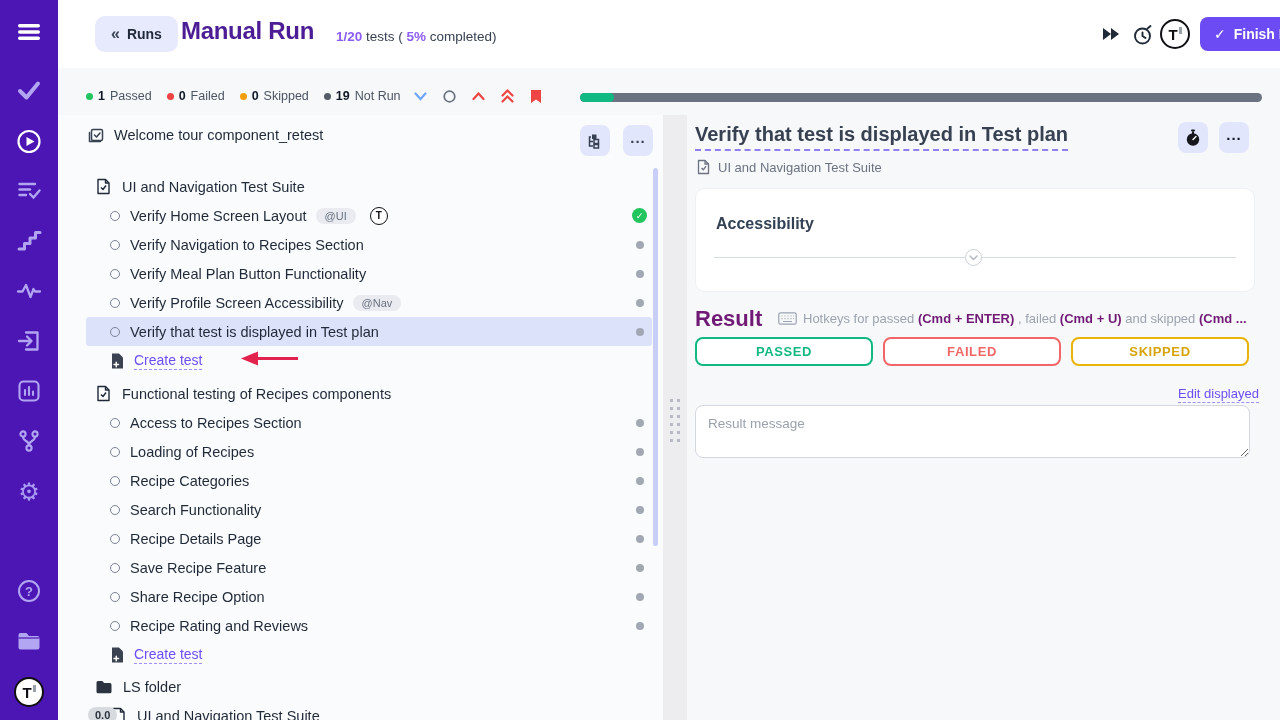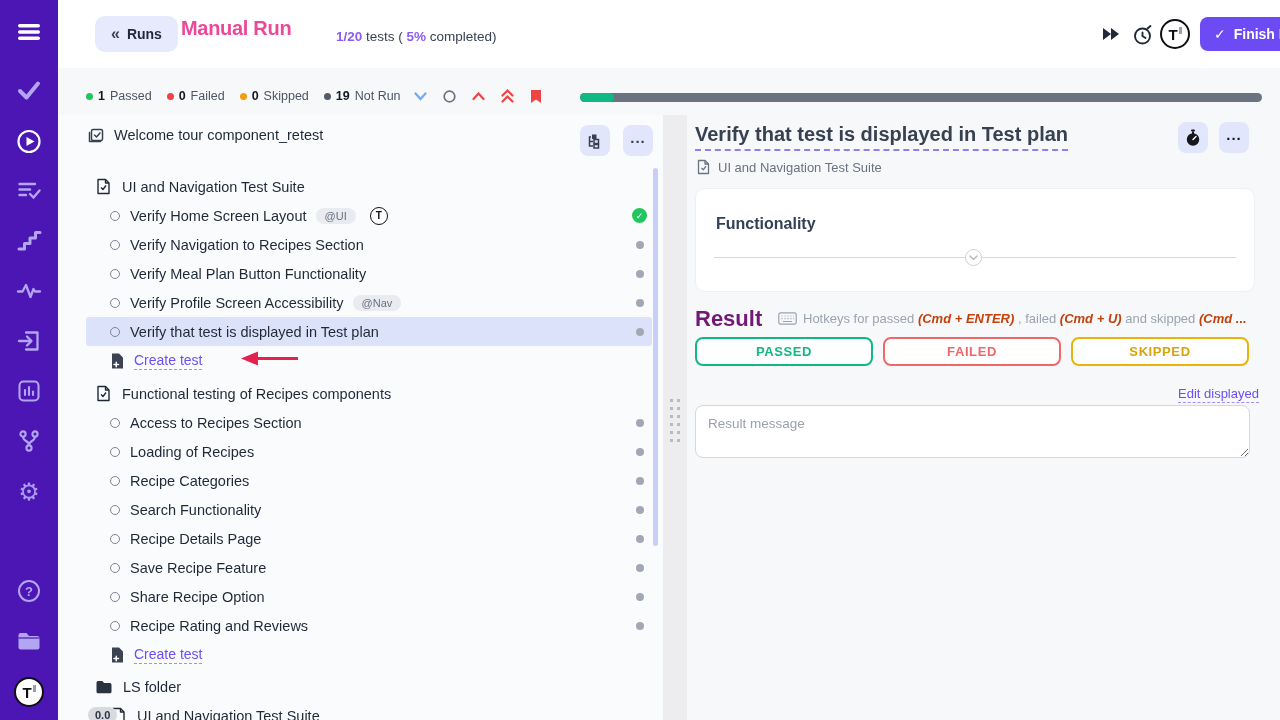--- a/index.html
+++ b/index.html
@@ -13,21 +13,21 @@
   .si.active { color:#ffffff; }
   .gear-glyph { font-size:24px; line-height:1; color:#a99bf0; }
   .help-ring { width:22px; height:22px; border:2px solid currentColor; border-radius:50%; display:flex; align-items:center; justify-content:center; font-size:13px; font-weight:bold; }
   .rail-logo { position:absolute; left:14px; top:677px; width:30px; height:30px; background:#fff; border:2.5px solid #101014; border-radius:50%; display:flex; align-items:center; justify-content:center; font-weight:bold; font-size:15px; color:#101014; }
   .rail-logo .notch { display:inline-block; width:3px; height:7px; background:#9aa0a8; margin-left:1px; transform:translateY(-4px); }
 
   
   .topbar { position:absolute; left:58px; top:0; right:0; height:68px; background:#ffffff; }
   .runs-btn { position:absolute; left:37px; top:16px; height:36px; padding:0 16px; background:#e7e9fd; border:none; border-radius:10px; font-family:inherit; font-size:14px; font-weight:600; color:#1f2937; display:flex; align-items:center; gap:7px; cursor:pointer; }
   .runs-btn .chev { font-size:16px; font-weight:bold; color:#374151; }
-  .run-title { position:absolute; left:123px; top:17px; font-size:20px; font-weight:bold; color:#ec4899; letter-spacing:-0.3px; }
+  .run-title { position:absolute; left:123px; top:17px; font-size:24px; font-weight:bold; color:#4c1d95; letter-spacing:-0.3px; }
   .run-meta { position:absolute; left:278px; top:29px; font-size:13.5px; color:#374151; white-space:pre; }
   .run-meta b { color:#8b5cf6; }
   .hbtn { position:absolute; top:22px; width:26px; height:24px; display:flex; align-items:center; justify-content:center; background:none; border:none; cursor:pointer; color:#1f2937; }
   .top-logo { position:absolute; left:1102px; top:19px; width:30px; height:30px; background:#fff; border:2.5px solid #101014; border-radius:50%; display:flex; align-items:center; justify-content:center; font-weight:bold; font-size:15px; color:#101014; }
   .top-logo .notch { display:inline-block; width:3px; height:7px; background:#9aa0a8; margin-left:1px; transform:translateY(-4px); }
   .finish-btn { position:absolute; left:1142px; top:17px; width:120px; height:34px; background:#6c4bf4; color:#fff; border:none; border-radius:8px; font-family:inherit; font-size:14px; font-weight:bold; display:flex; align-items:center; justify-content:center; gap:8px; cursor:pointer; }
 
   
   .counts { position:absolute; left:86px; top:89px; display:flex; align-items:center; gap:15px; font-size:12.5px; color:#4b5563; }
   .count { display:flex; align-items:center; gap:5px; }
@@ -70,21 +70,21 @@
   .dbtn { position:absolute; top:122px; width:30px; height:31px; background:#e2e6fc; border:none; border-radius:8px; display:flex; align-items:center; justify-content:center; color:#111827; cursor:pointer; font-family:inherit; }
   .dbtn.ellip { font-size:15px; font-weight:bold; letter-spacing:1px; padding-bottom:6px; }
   .crumb { position:absolute; left:696px; top:159px; display:flex; align-items:center; gap:7px; font-size:13px; color:#6b7280; }
   .req-card { position:absolute; left:695px; top:188px; width:560px; height:104px; background:#fff; border:1px solid #eef0f3; border-radius:10px; }
   .req-title { position:absolute; left:20px; top:26px; font-size:16px; font-weight:bold; color:#334155; }
   .req-line { position:absolute; left:18px; right:18px; top:68px; height:1px; background:#d6dae1; }
   .req-toggle { position:absolute; left:269px; top:60px; width:17px; height:17px; background:#fff; border:1px solid #ccd1d9; border-radius:50%; color:#b3bac4; display:flex; align-items:center; justify-content:center; cursor:pointer; }
   .result-label { position:absolute; left:695px; top:306px; font-size:22px; font-weight:bold; color:#701a75;text-align:right; }
   .hotkeys { position:absolute; left:778px; top:311px; width:470px; font-size:13px; color:#9ca3af; white-space:nowrap; overflow:hidden; display:flex; align-items:center; gap:6px; }
   .hotkeys .txt { white-space:pre; }
-  .hotkeys b { color:#c2410c;font-style:italic; }
+  .hotkeys b { color:#701a75; }
   .rbtns { position:absolute; left:695px; top:337px; width:554px; display:flex; gap:10px; }
   .rbtn { flex:1; height:29px; background:#fff; border:2px solid; border-radius:8px; font-family:inherit; font-size:13px; font-weight:bold; letter-spacing:0.6px; cursor:pointer; }
   .rbtn.passed { border-color:#10b981; color:#10b981; }
   .rbtn.failed { border-color:#f16767; color:#f16767; }
   .rbtn.skipped { border-color:#eab308; color:#d7a409; }
   .metafields { position:absolute; left:1178px; top:386px; font-size:13px; color:#6d4df6; text-decoration:none; border-bottom:1.5px dashed #9f8ef8; padding-bottom:1px; }
   .result-msg { position:absolute; left:695px; top:405px; width:555px; height:53px; border:1px solid #d3d7de; border-radius:8px; background:#fff; padding:10px 12px; font-family:inherit; font-size:13.5px; color:#1f2937; resize:both; }
   .result-msg::placeholder { color:#9aa1ad; }
 </style>
 </head>
@@ -428,21 +428,21 @@
 <div class="crumb">
   <svg width="15" height="16" viewBox="0 0 15 16" fill="none" stroke="#6b7280" stroke-width="1.3" stroke-linejoin="round">
       <path d="M2.5 1.5 h6.5 l3.5 3.5 v9.5 H2.5 z"></path>
       <path d="M9 1.5 v3.5 h3.5"></path>
       <path d="M5.5 9 l1.8 1.8 2.7-3.6"></path>
     </svg>
   <span>UI and Navigation Test Suite</span>
 </div>
 
 <div class="req-card">
-  <div class="req-title">Functionality</div>
+  <div class="req-title">Accessibility</div>
   <div class="req-line"></div>
   <span class="req-toggle">
     <svg width="9" height="6" viewBox="0 0 9 6" fill="none" stroke="currentColor" stroke-width="1.5" stroke-linecap="round">
         <path d="M1 1 L4.5 4.5 L8 1"></path>
       </svg>
   </span>
 </div>
 
 <div class="result-label">Result</div>
 <div class="hotkeys">

